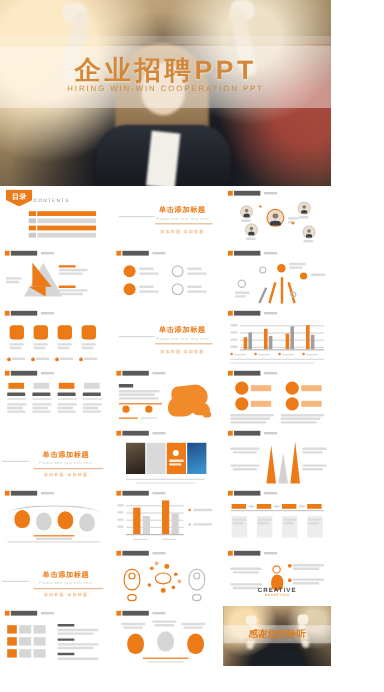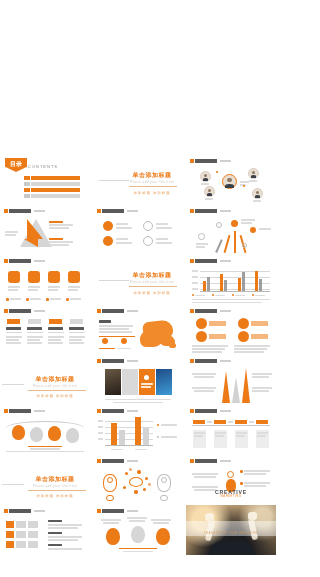--- a/index.html
+++ b/index.html
@@ -112,20 +112,35 @@
   .creative{position:absolute;left:0;right:0;bottom:7px;text-align:center;}
   .creative b{display:block;font-size:5.2px;letter-spacing:.8px;color:#4a4a4a;}
   .creative s{display:block;text-decoration:none;font-size:2.6px;letter-spacing:.6px;color:#ec7a17;}
   .txtblk{position:absolute;background:#dcdcdc;height:1.5px;border-radius:.5px;}
 </style>
 </head>
 <body>
 
 <div class="page">
 
+  <div class="hero">
+    <div class="hero-bg"></div>
+    <div class="fig-fist l"></div>
+    <div class="fig-fist r"></div>
+    <div class="fig-arm l"></div>
+    <div class="fig-arm r"></div>
+    <div class="fig-hair"></div>
+    <div class="fig-face"></div>
+    <div class="fig-body"></div>
+    <div class="fig-collar"></div>
+    <div class="hero-band2"></div>
+    <div class="hero-band"></div>
+    <div class="hero-title">企业招聘PPT</div>
+    <div class="hero-sub">HIRING WIN-WIN COOPERATION PPT</div>
+  </div>
 
   <div class="grid">
 
     <div class="slide">
       <div class="toc-badge">
         <b>目录</b>
       </div>
       <div class="toc-word">CONTENTS</div>
       <div class="toc-row" style="top:21px">
         <span class="toc-n"></span>
@@ -612,18 +627,19 @@
 
     <div class="slide">
       <div class="ty">
         <div class="ty-bg"></div>
         <div class="ty-fist" style="left:19px;top:8px"></div>
         <div class="ty-fist" style="left:62px;top:7px"></div>
         <div class="ty-arm" style="left:21px;top:14px;transform:rotate(12deg)"></div>
         <div class="ty-arm" style="left:64px;top:13px;transform:rotate(-12deg)"></div>
         <div class="ty-body"></div>
         <div class="ty-band"></div>
+        <div class="ty-t">感谢您的聆听</div>
         <div class="ty-s">THANKS FOR YOUR WATCHING</div>
       </div>
     </div>
 
   </div>
 </div>
 
 </body></html>

